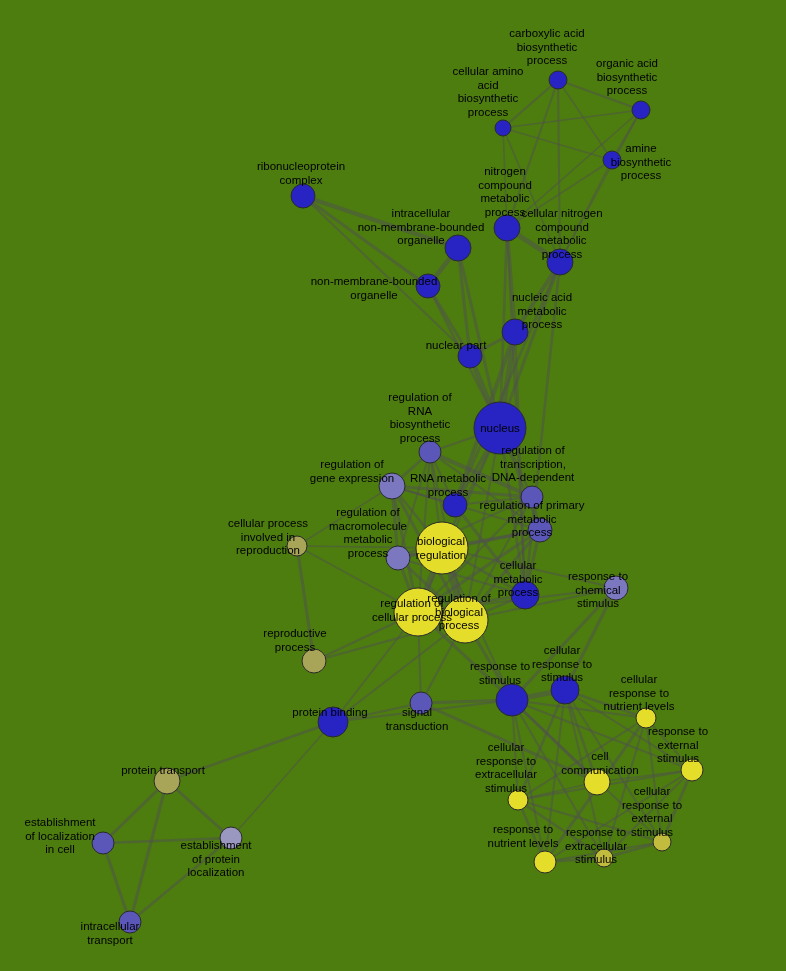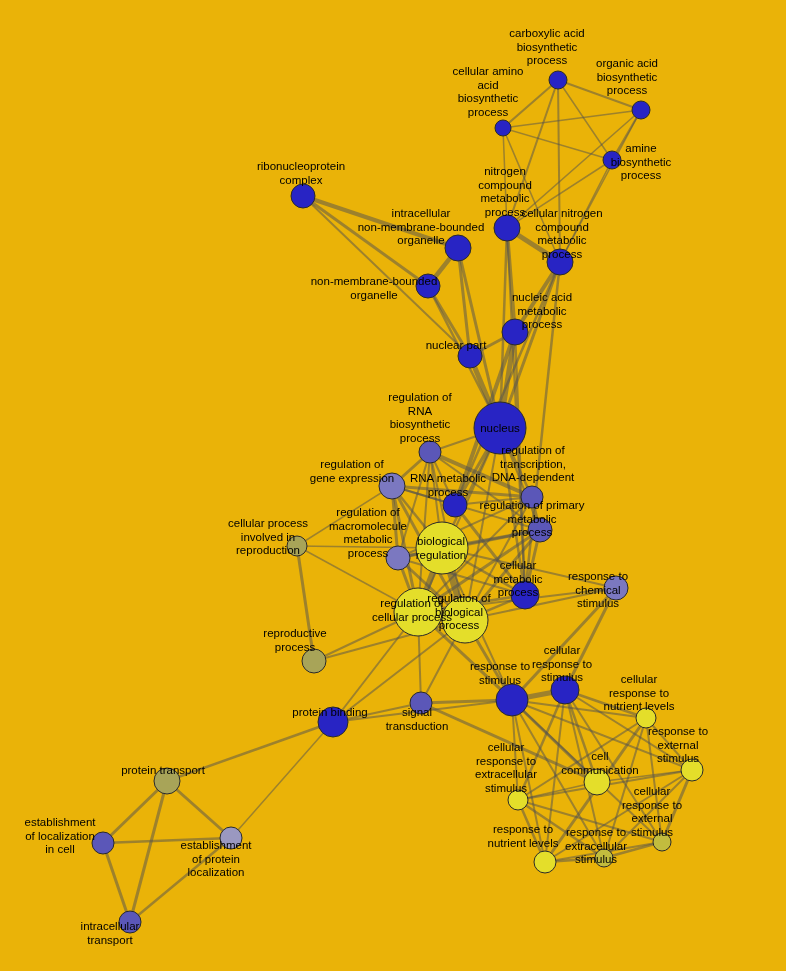--- a/index.html
+++ b/index.html
@@ -5,21 +5,21 @@
   html, body {
     margin: 0;
     padding: 0;
     background: #ffffff;
     font-family: "Liberation Sans", sans-serif;
   }
   .canvas-wrap {
     position: relative;
     width: 786px;
     height: 971px;
-    background: #eab308;
+    background: #4d7c0f;
     overflow: hidden;
   }
   svg { display: block; }
   .edge { stroke-linecap: round; }
   .node { cursor: pointer; }
   .node-label {
     font-family: "Liberation Sans", sans-serif;
     fill: #000000;
     text-anchor: middle;
     pointer-events: none;

